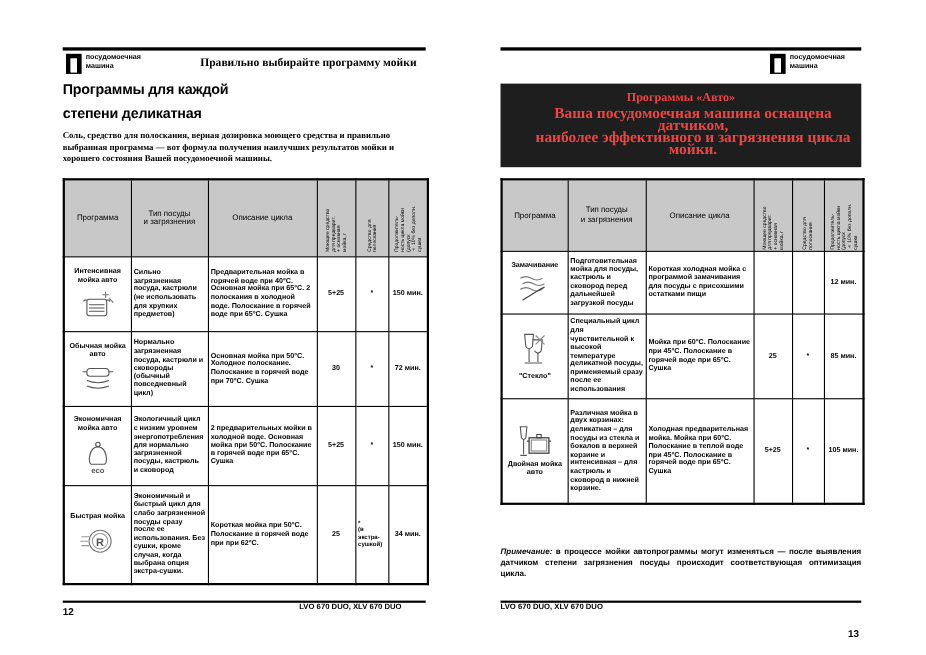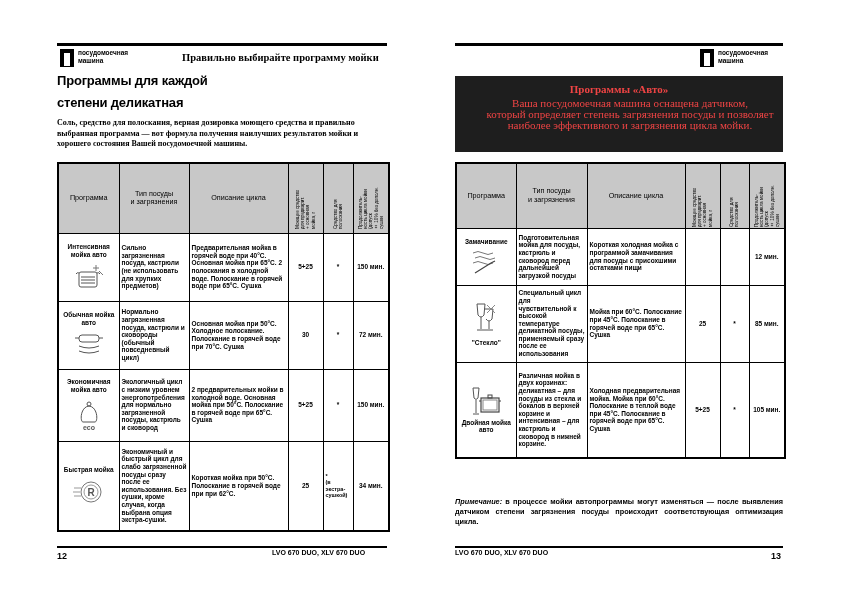--- a/index.html
+++ b/index.html
@@ -167,23 +167,22 @@
 <div>
   <div class="topline" style="left:455px;top:43px;width:328px;"></div>
   <div class="logo-box" style="left:700px;top:49px;"></div>
   <div class="logo-text" style="left:718px;top:49px;">
     <div>посудомоечная</div>
     <div>машина</div>
   </div>
 
   <div class="dark-box" style="left:455px;top:76px;width:328px;height:76px;">
     <div class="serif" style="font-size:11px;font-weight:bold;margin-top:7px;">Программы «Авто»</div>
-    <div class="serif" style="font-size:11px;font-weight:normal;line-height:11px;margin-top:3px;padding-left:22px;">
+    <div class="serif" style="font-size:14px;font-weight:bold;line-height:11px;margin-top:3px;padding-left:22px;">
       <div>Ваша посудомоечная машина оснащена датчиком,</div>
-      <div>который определяет степень загрязнения посуды и позволяет</div>
       <div>наиболее эффективного и загрязнения цикла мойки.</div>
     </div>
   </div>
 
   <table class="prog" style="left:455px;top:162px;width:329px;">
     <colgroup>
       <col style="width:60px">
         <col style="width:71px">
         <col style="width:98px">
         <col style="width:35px">
@@ -275,14 +274,14 @@
     </tr>
   </tbody>
     </table>
 
   <div class="note" style="left:455px;top:497px;width:328px;">
     <i>Примечание:</i><span> в процессе мойки автопрограммы могут изменяться — после выявления датчиком степени загрязнения посуды происходит соответствующая оптимизация цикла.</span>
   </div>
 
   <div class="footer-line" style="left:455px;top:546px;width:328px;"></div>
   <div class="model" style="left:455px;top:549px;">LVO 670 DUO, XLV 670 DUO</div>
-  <div class="pagenum" style="left:771px;top:551px;">13</div>
+  <div class="pagenum" style="left:771px;top:571px;">13</div>
 </div>
 
 </body></html>

